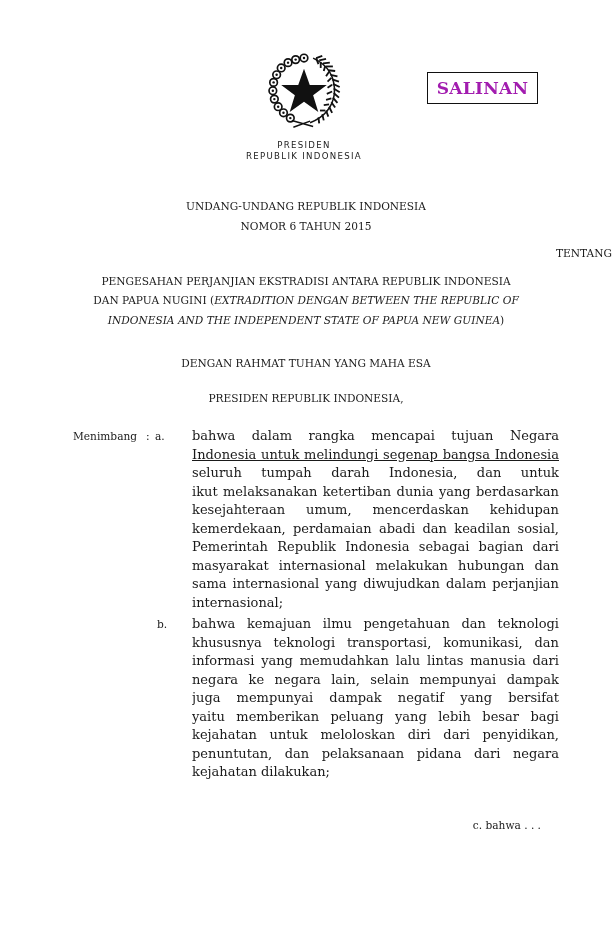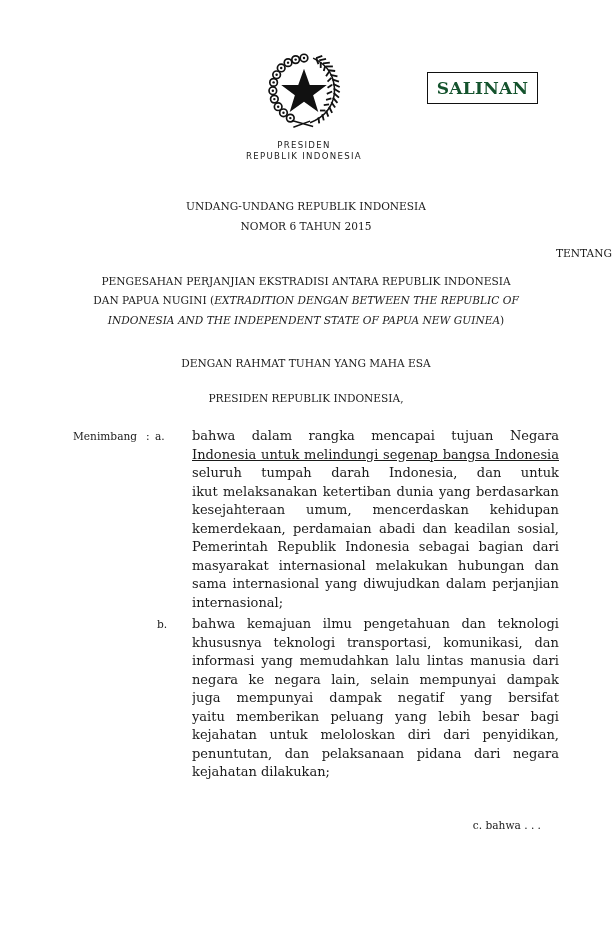--- a/index.html
+++ b/index.html
@@ -51,21 +51,21 @@
       height: 32px;
       border: 1.6px solid #111;
       box-sizing: border-box;
       display: flex;
       align-items: center;
       justify-content: center;
       font-family: "DejaVu Serif", "Liberation Serif", serif;
       font-weight: bold;
       font-size: 17px;
       letter-spacing: 0.3px;
-      color: #14532d;
+      color: #a21caf;
     }
     .center-line {
       position: absolute;
       left: 0;
       width: 612px;
       text-align: center;
       font-size: 10.6px;
       line-height: 14px;
       white-space: nowrap;
     }

